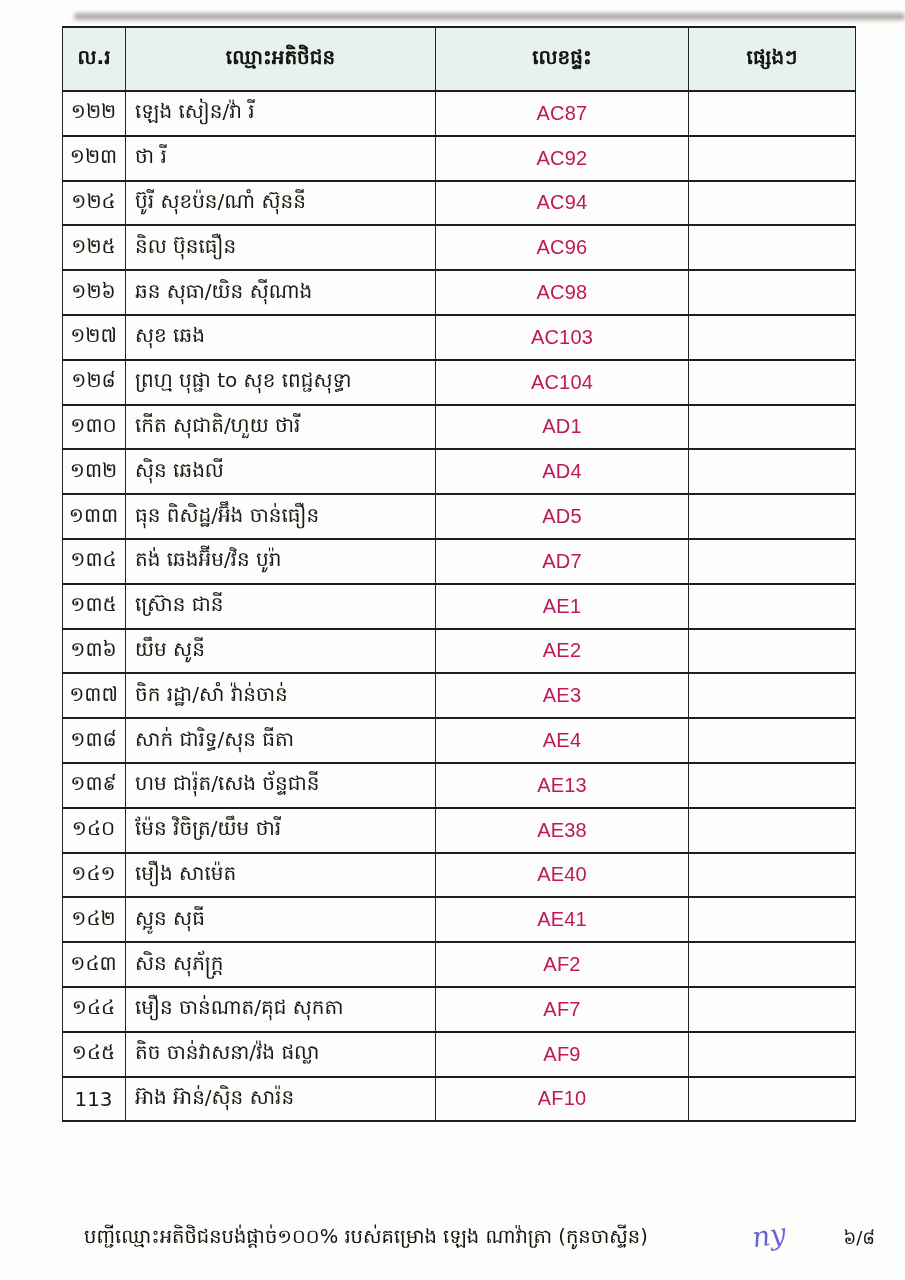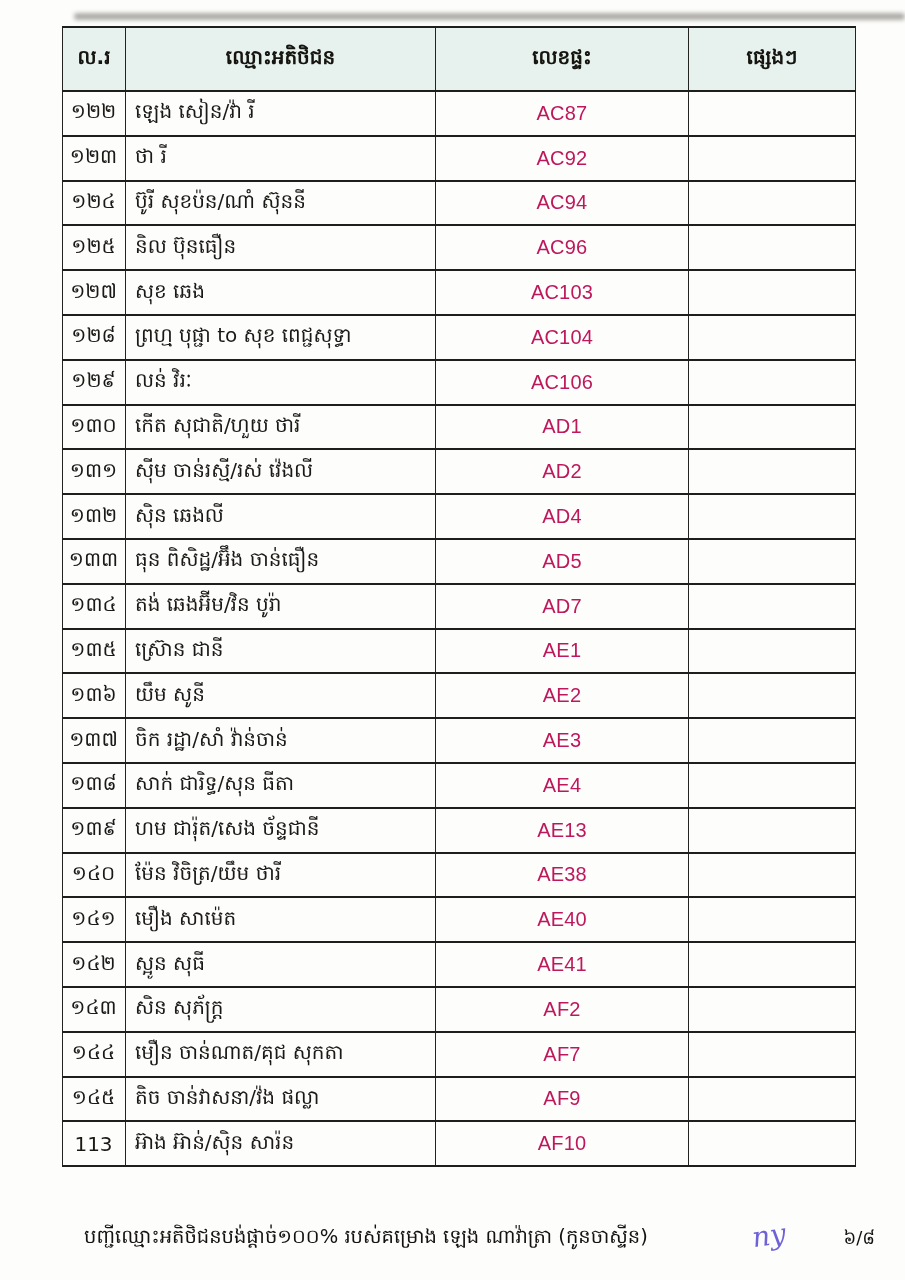--- a/index.html
+++ b/index.html
@@ -154,47 +154,41 @@
       <td class="c-house">AC94</td>
       <td class="c-other"></td>
     </tr>
         <tr>
       <td class="c-no">១២៥</td>
       <td class="c-name">និល ប៊ុនធឿន</td>
       <td class="c-house">AC96</td>
       <td class="c-other"></td>
     </tr>
         <tr>
+      <td class="c-no">១២៦</td>
+      <td class="c-name">ឆន សុធា/យិន ស៊ីណាង</td>
+      <td class="c-house">AC98</td>
+      <td class="c-other"></td>
+    </tr>
+        <tr>
       <td class="c-no">១២៧</td>
       <td class="c-name">សុខ ឆេង</td>
       <td class="c-house">AC103</td>
       <td class="c-other"></td>
     </tr>
         <tr>
       <td class="c-no">១២៨</td>
       <td class="c-name">ព្រហ្ម បុផ្ជា to សុខ ពេជ្ជសុទ្ធា</td>
       <td class="c-house">AC104</td>
       <td class="c-other"></td>
     </tr>
         <tr>
-      <td class="c-no">១២៩</td>
-      <td class="c-name">លន់ វិរៈ</td>
-      <td class="c-house">AC106</td>
-      <td class="c-other"></td>
-    </tr>
-        <tr>
       <td class="c-no">១៣០</td>
       <td class="c-name">កើត សុជាតិ/ហួយ ថារី</td>
       <td class="c-house">AD1</td>
-      <td class="c-other"></td>
-    </tr>
-        <tr>
-      <td class="c-no">១៣១</td>
-      <td class="c-name">ស៊ីម ចាន់រស្មី/រស់ វ៉េងលី</td>
-      <td class="c-house">AD2</td>
       <td class="c-other"></td>
     </tr>
         <tr>
       <td class="c-no">១៣២</td>
       <td class="c-name">ស៊ិន ឆេងលី</td>
       <td class="c-house">AD4</td>
       <td class="c-other"></td>
     </tr>
         <tr>
       <td class="c-no">១៣៣</td>

